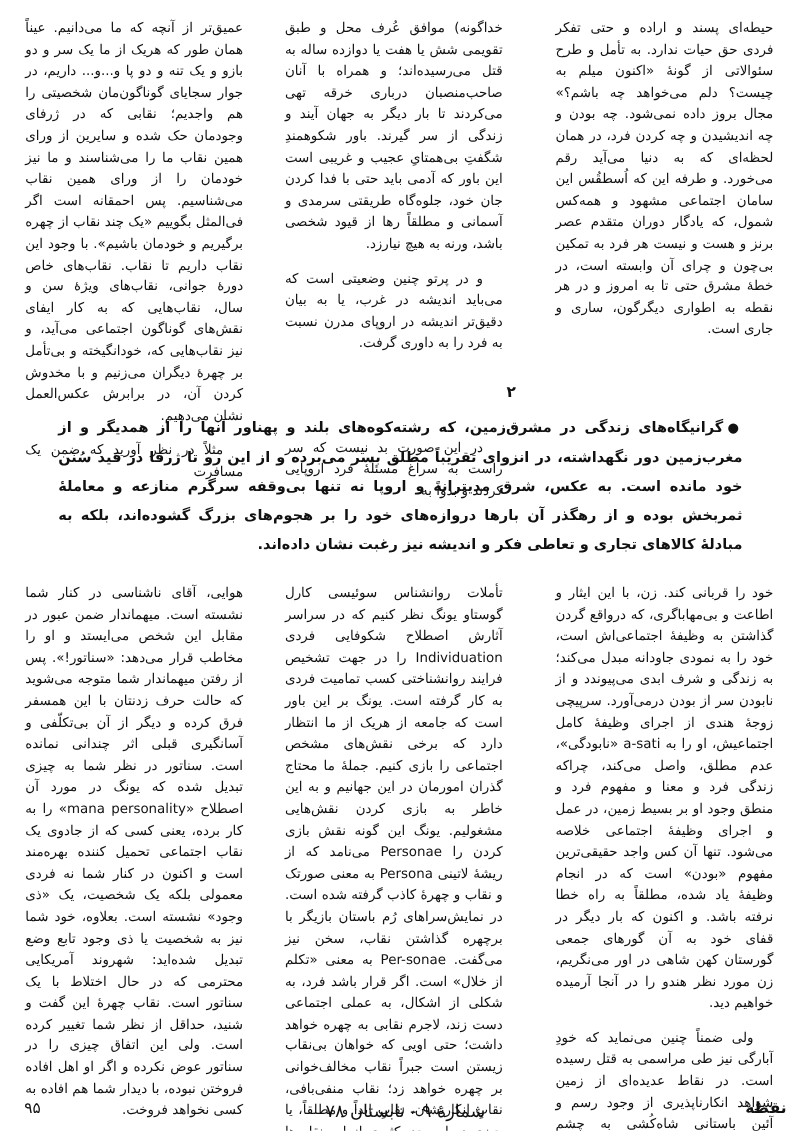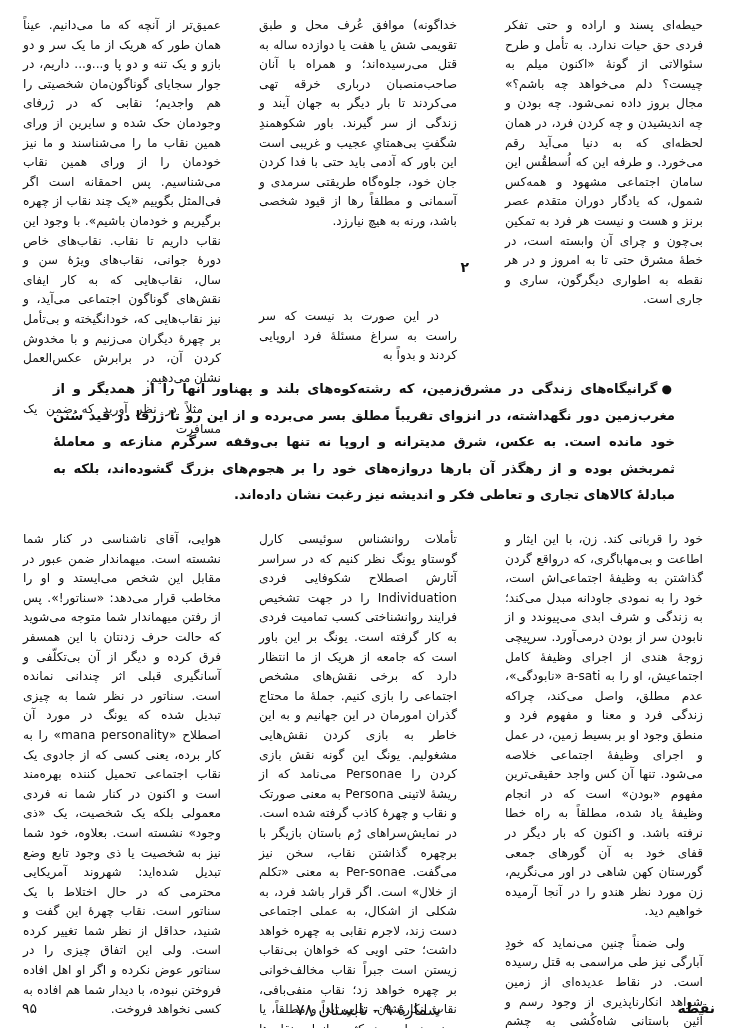--- a/index.html
+++ b/index.html
@@ -26,20 +26,21 @@
 </style>
 </head>
 <body>
 
 <div class="col c-right top">
   <p>حیطه‌ای پسند و اراده و حتی تفکر فردی حق حیات ندارد. به تأمل و طرح سئوالاتی از گونهٔ «اکنون میلم به چیست؟ دلم می‌خواهد چه باشم؟» مجال بروز داده نمی‌شود. چه بودن و چه اندیشیدن و چه کردن فرد، در همان لحظه‌ای که به دنیا می‌آید رقم می‌خورد. و طرفه این که اُسطقُس این سامان اجتماعی مشهود و همه‌کس شمول، که یادگار دوران متقدم عصر برنز و هست و نیست هر فرد به تمکین بی‌چون و چرای آن وابسته است، در خطهٔ مشرق حتی تا به امروز و در هر نقطه به اطواری دیگرگون، ساری و جاری است.</p>
 </div>
 
 <div class="col c-mid top">
   <p>خداگونه) موافق عُرف محل و طبق تقویمی شش یا هفت یا دوازده ساله به قتل می‌رسیده‌اند؛ و همراه با آنان صاحب‌منصبان درباری خرقه تهی می‌کردند تا بار دیگر به جهان آیند و زندگی از سر گیرند. باور شکوهمندِ شگفتِ بی‌همتایِ عجیب و غریبی است این باور که آدمی باید حتی با فدا کردن جان خود، جلوه‌گاه طریقتی سرمدی و آسمانی و مطلقاً رها از قیود شخصی باشد، ورنه به هیچ نیارزد.</p>
+  <p class="indent">و در پرتو چنین وضعیتی است که می‌باید اندیشه در غرب، یا به بیان دقیق‌تر اندیشه در اروپای مدرن نسبت به فرد را به داوری گرفت.</p>
   <div class="section-num">۲</div>
   <p class="indent">در این صورت بد نیست که سر راست به سراغ مسئلهٔ فرد اروپایی کردند و بدواً به</p>
 </div>
 
 <div class="col c-left top">
   <p>عمیق‌تر از آنچه که ما می‌دانیم. عیناً همان طور که هریک از ما یک سر و دو بازو و یک تنه و دو پا و...و... داریم، در جوار سجایای گوناگون‌مان شخصیتی را هم واجدیم؛ نقابی که در ژرفای وجودمان حک شده و سایرین از ورای همین نقاب ما را می‌شناسند و ما نیز خودمان را از ورای همین نقاب می‌شناسیم. پس احمقانه است اگر فی‌المثل بگوییم «یک چند نقاب از چهره برگیریم و خودمان باشیم». با وجود این نقاب داریم تا نقاب. نقاب‌های خاص دورهٔ جوانی، نقاب‌های ویژهٔ سن و سال، نقاب‌هایی که به کار ایفای نقش‌های گوناگون اجتماعی می‌آید، و نیز نقاب‌هایی که، خودانگیخته و بی‌تأمل بر چهرهٔ دیگران می‌زنیم و با مخدوش کردن آن، در برابرش عکس‌العمل نشان می‌دهیم.</p>
   <p class="indent">مثلاً در نظر آورید که ضمن یک مسافرت</p>
 </div>
 
 <div class="pullquote">

